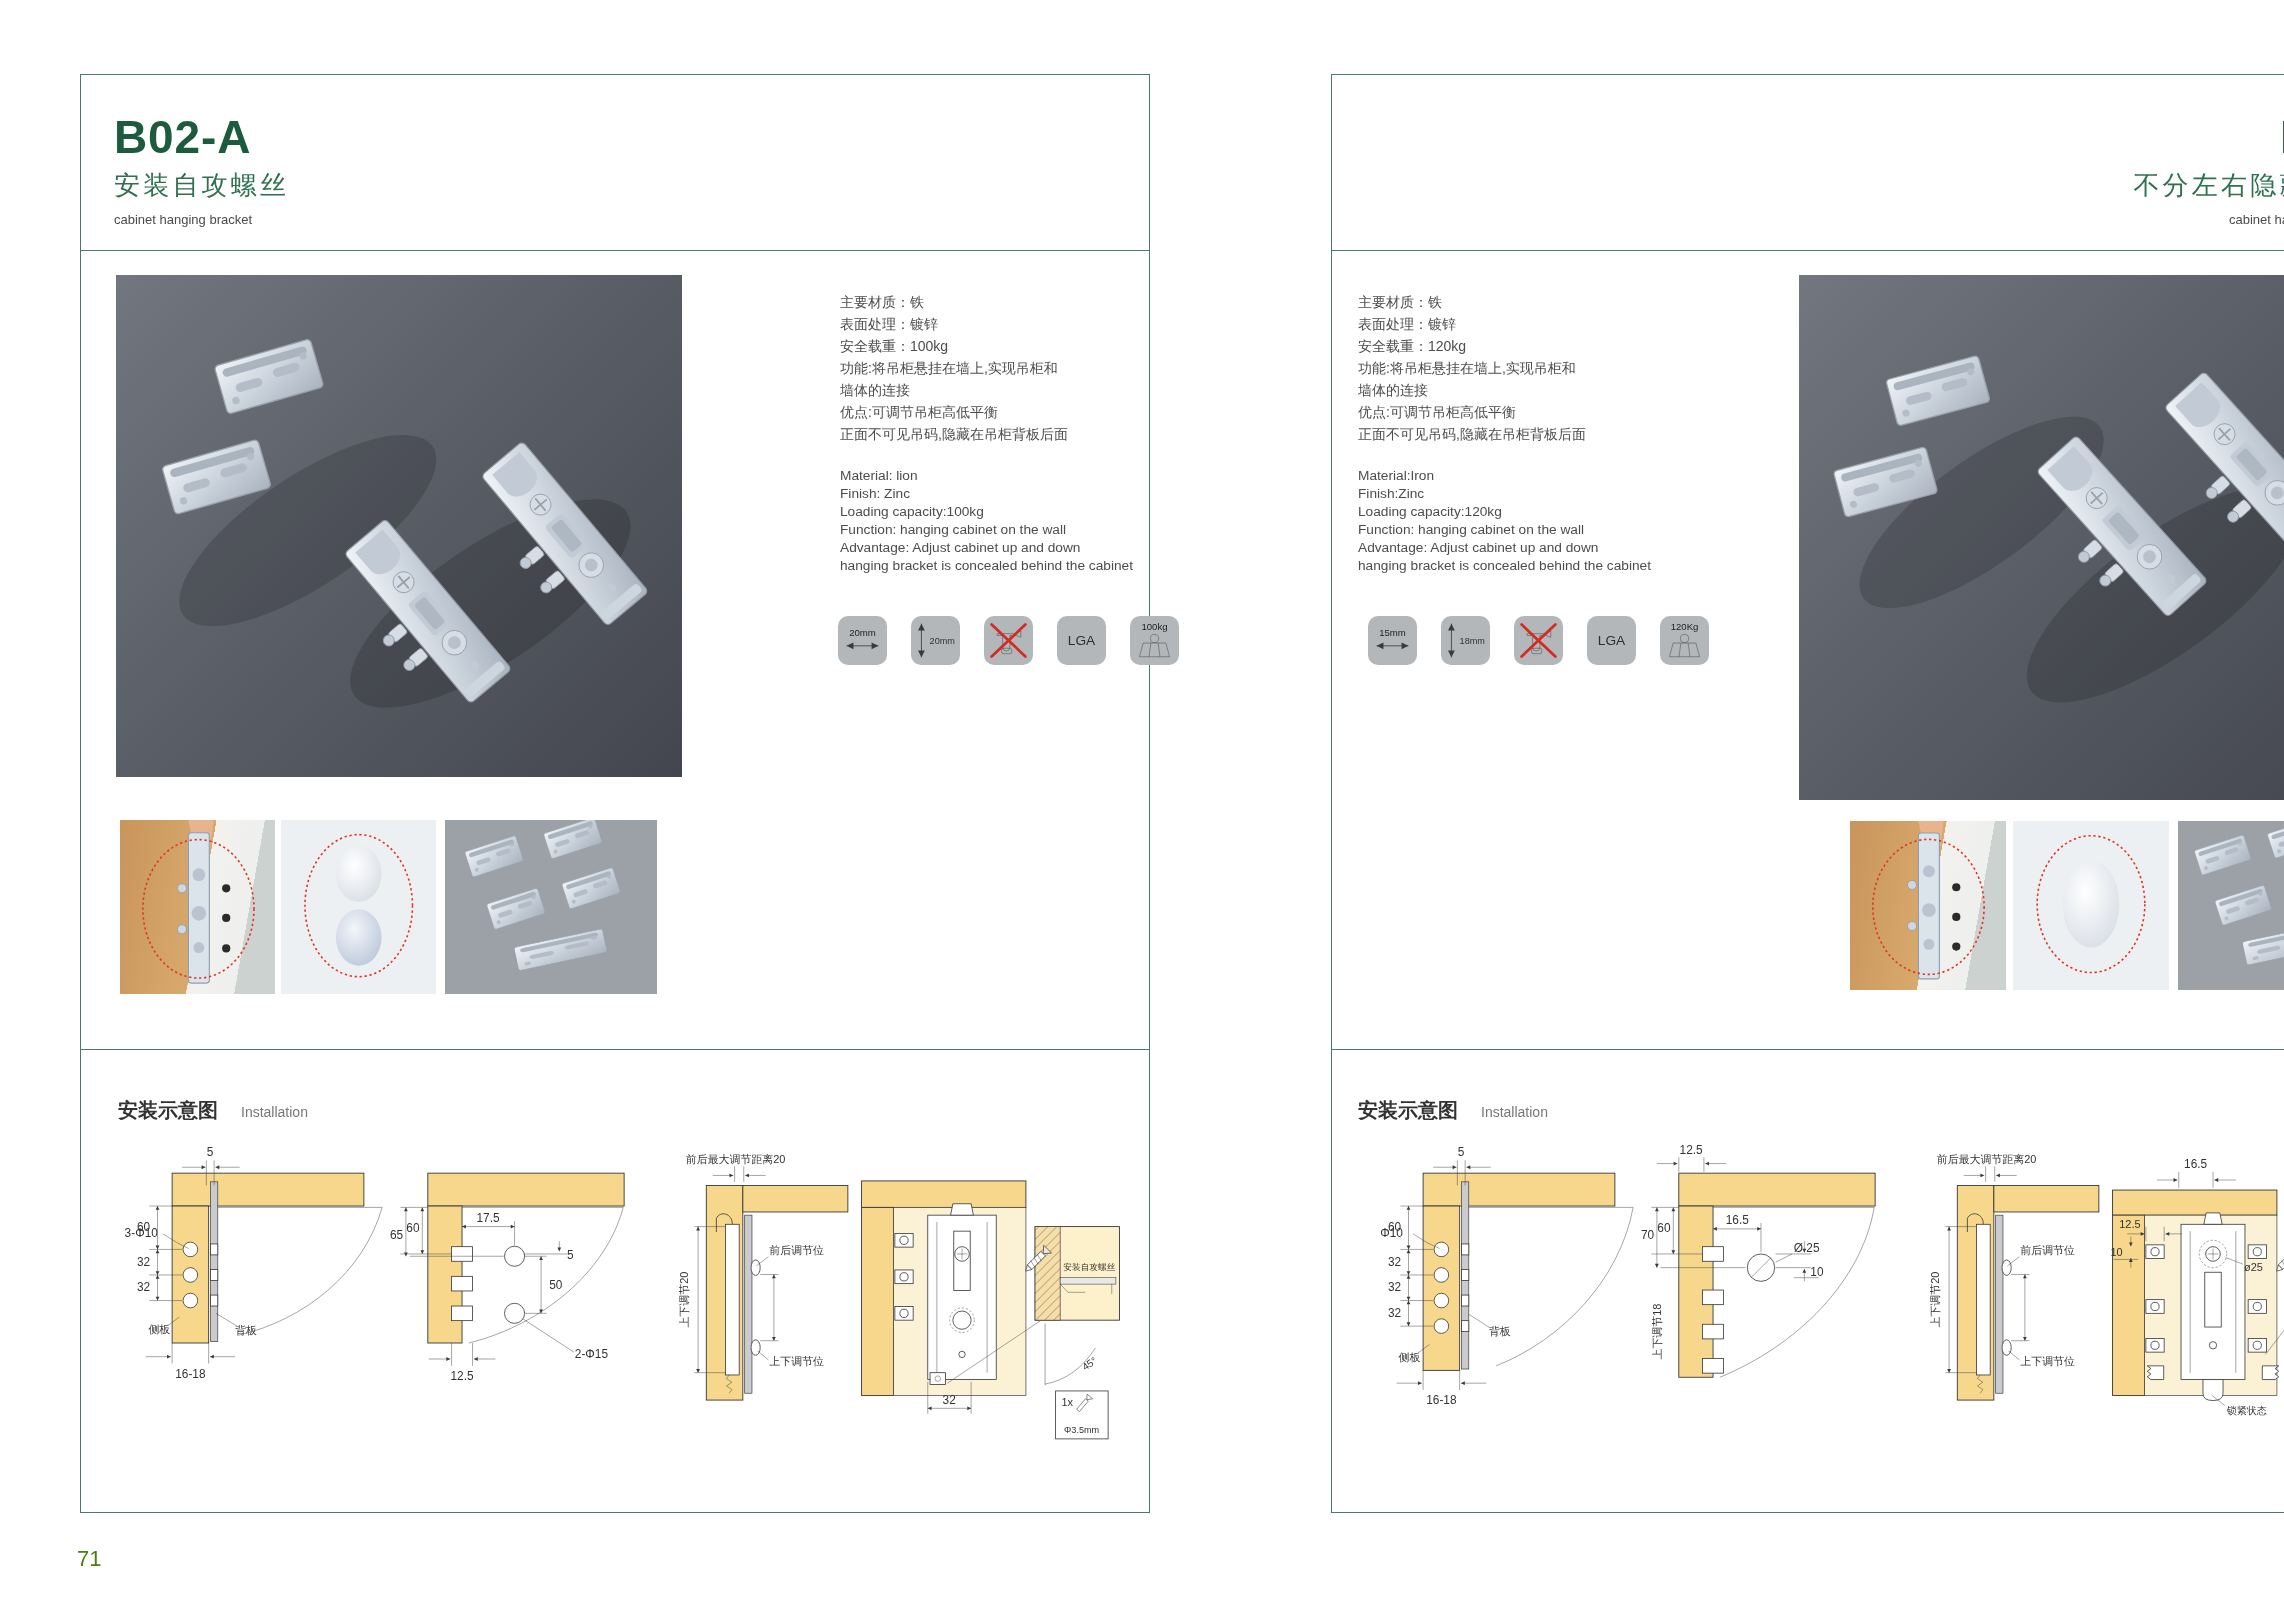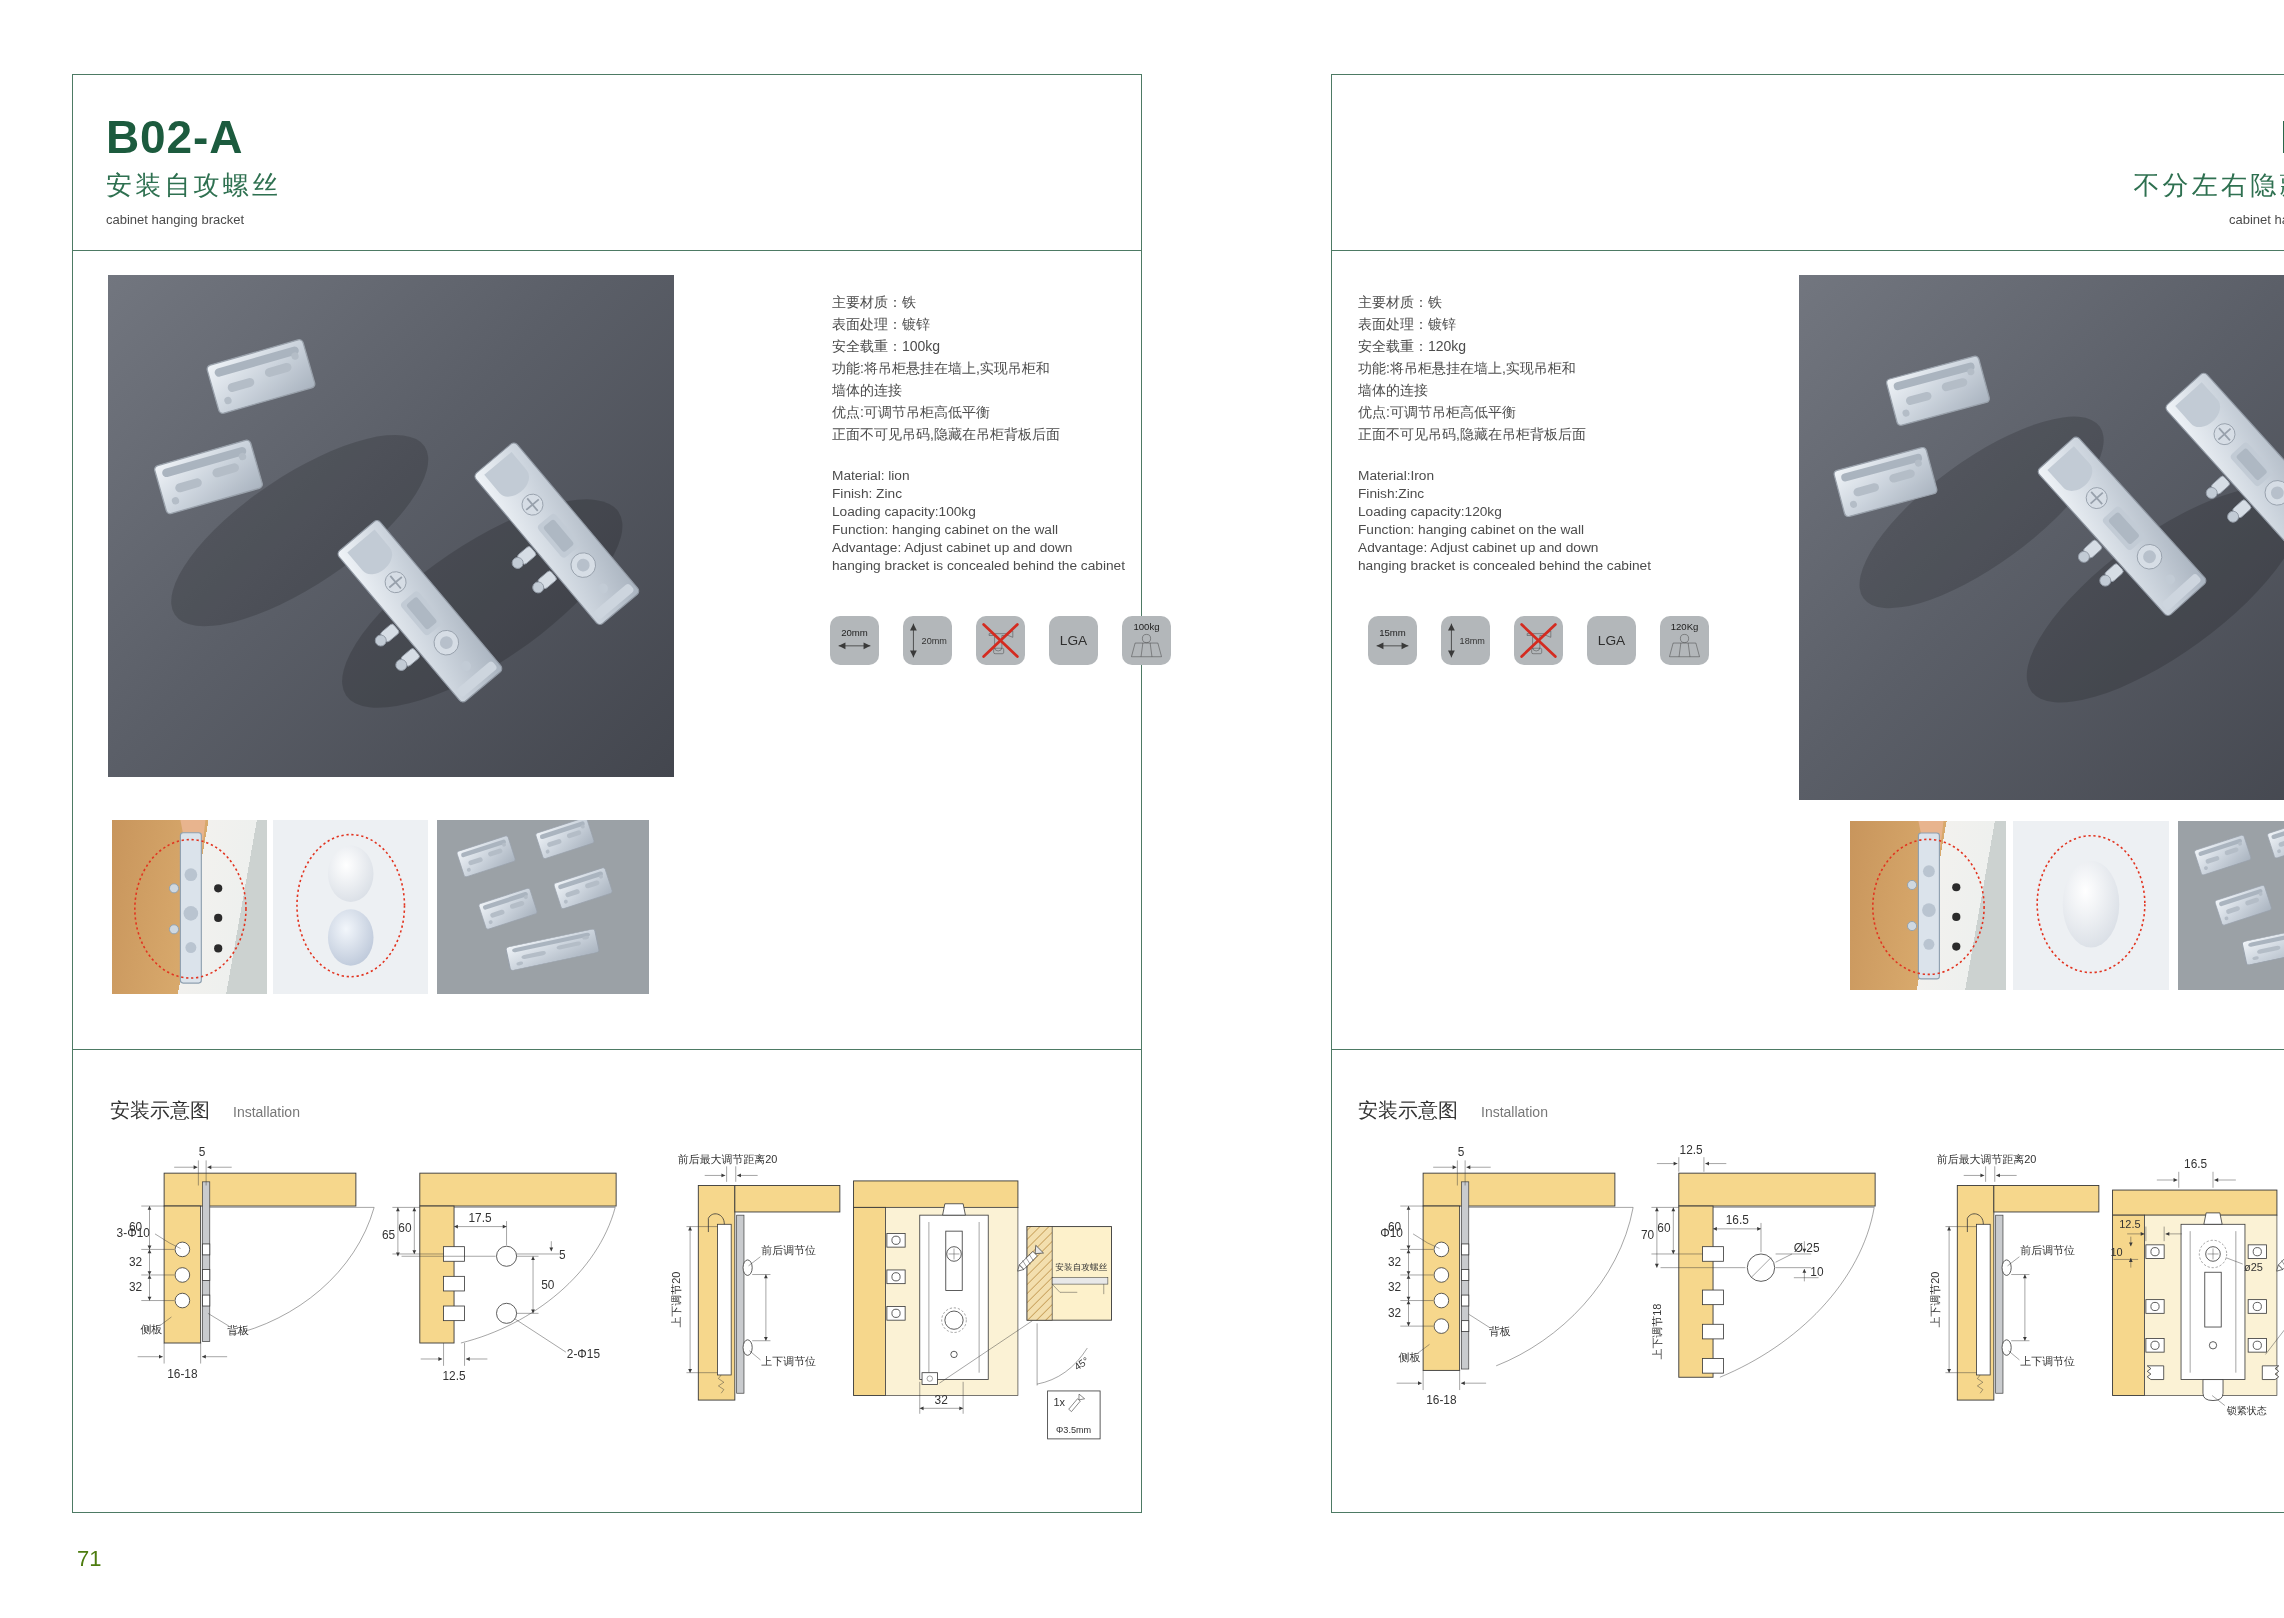--- a/index.html
+++ b/index.html
@@ -1,34 +1,34 @@
 <!DOCTYPE html>
 <html style="font-size:7.3px"><head>
 <meta charset="utf-8">
 <style>
   html,body{margin:0;padding:0}
   body{width:2482px;height:1618px;background:#fff;font-family:"Liberation Sans",sans-serif;position:relative;overflow:hidden}
   .page{position:absolute;top:74px;width:1068px;height:1437px;border:0.9px solid #4d7a64;background:#fff}
-  #pageL{left:72px}
+  #pageL{left:80px}
   #pageR{left:1331px}
   .abs{position:absolute}
   .hr{position:absolute;left:0;width:100%;height:1.4px;background:#4d7a64}
   .code{font-size:46px;font-weight:bold;color:#1c5b3e;letter-spacing:0.9px;line-height:1}
   .tcn{font-size:26px;color:#2e7050;letter-spacing:3.2px;line-height:1;margin-top:12px}
   .ten{font-size:13px;color:#4a4a4a;margin-top:13.7px}
   .right-align{text-align:right}
   .photo{position:absolute;background:linear-gradient(135deg,#72767f 0%,#5b5f68 45%,#43464e 100%)}
   .specs-cn{position:absolute;font-size:14px;line-height:22px;color:#4c4c4c;white-space:pre-line}
   .specs-en{position:absolute;font-size:13.7px;line-height:18px;color:#4c4c4c;white-space:pre-line}
   .icons{position:absolute;display:flex;gap:24px}
   .tile{width:49px;height:49px;background:#b3b7ba;border-radius:10px;display:flex;flex-direction:column;align-items:center;justify-content:center;color:#2e2e2e;position:relative}
   .tile .lbl{font-size:9.6px;line-height:10.5px;color:#222}
   .sphoto{position:absolute;overflow:hidden}
   .inst-title{position:absolute;white-space:nowrap}
-  .inst-title .cn{font-size:20px;font-weight:normal;color:#333}
+  .inst-title .cn{font-size:20px;font-weight:bold;color:#333}
   .inst-title .en{font-size:14px;color:#777;margin-left:23px}
   .pnum{position:absolute;font-size:22px;color:#4d7c0f}
   svg{font-family:"Liberation Sans",sans-serif}
   svg text{fill:#333}
   .dl{stroke:#3a3a3a;stroke-width:1.8;fill:none}
   .tn{stroke:#3a3a3a;stroke-width:1;fill:none}
   .wood{fill:#f6d78c;stroke:#3a3a3a;stroke-width:2}
   .cream{fill:#fbf2d5;stroke:#3a3a3a;stroke-width:1.5}
   .gray{fill:#c9cbce;stroke:#3a3a3a;stroke-width:1.5}
   .wh{fill:#fff;stroke:#3a3a3a;stroke-width:1.8}

